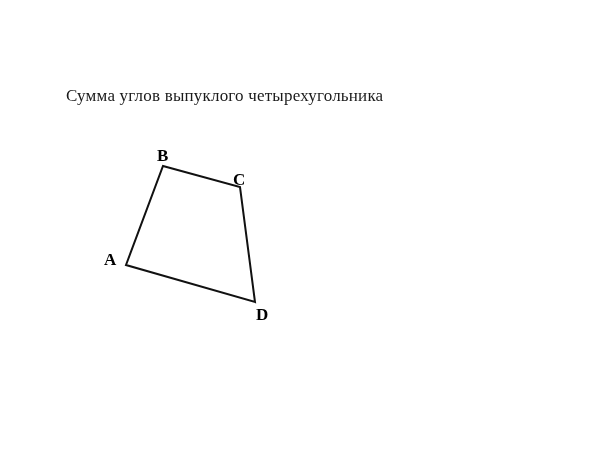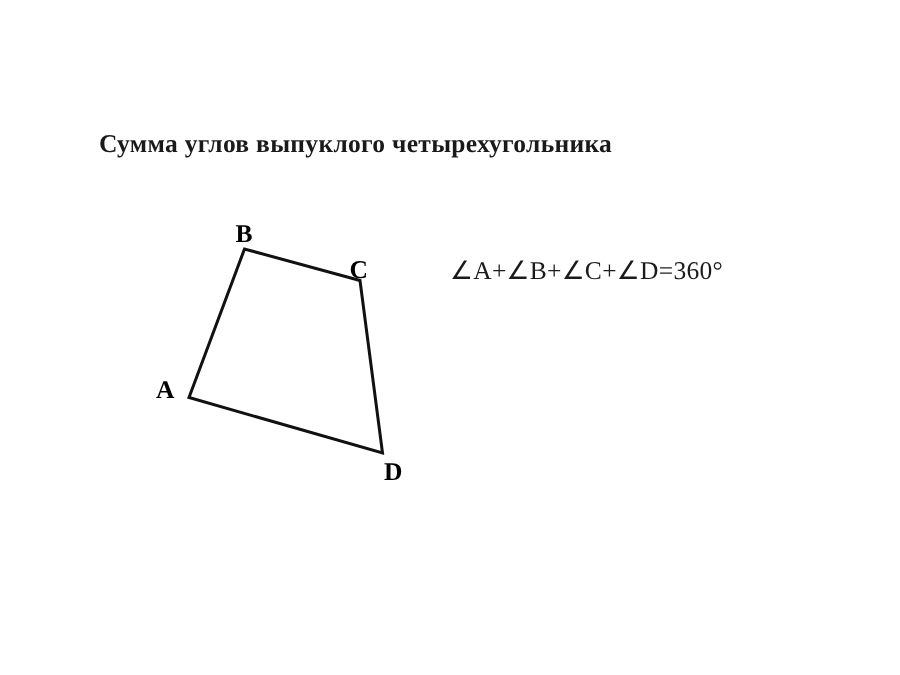--- a/index.html
+++ b/index.html
@@ -21,21 +21,20 @@
   }
   .title {
     position: absolute;
     left: 66px;
     top: 86px;
     font-family: "Liberation Serif", serif;
     font-size: 17px;
     color: #1a1a1a;
     white-space: nowrap;
     letter-spacing: 0.2px;
-    font-weight: bold;
   }
   .formula {
     position: absolute;
     left: 300px;
     top: 170px;
     font-family: "Liberation Serif", serif;
     font-size: 17px;
     color: #1a1a1a;
     white-space: nowrap;
     letter-spacing: 0.2px;
@@ -59,21 +58,20 @@
   .lbl-C { left: 233px; top: 170px; }
   .lbl-D { left: 256px; top: 305px; }
 </style>
 </head>
 <body>
 
 <div id="canvas">
 
   <div class="title">Сумма углов выпуклого четырехугольника</div>
 
-  <div class="formula">∠A+∠B+∠C+∠D=360°</div>
 
   <svg class="figure" viewBox="0 0 600 450">
     <polygon id="quad-shape" points="126,265 163,166 240,187 255,302" fill="none" stroke="#111111" stroke-width="2" stroke-linejoin="miter"></polygon>
   </svg>
 
   <div class="vlabel lbl-A">A</div>
   <div class="vlabel lbl-B">B</div>
   <div class="vlabel lbl-C">C</div>
   <div class="vlabel lbl-D">D</div>
 

